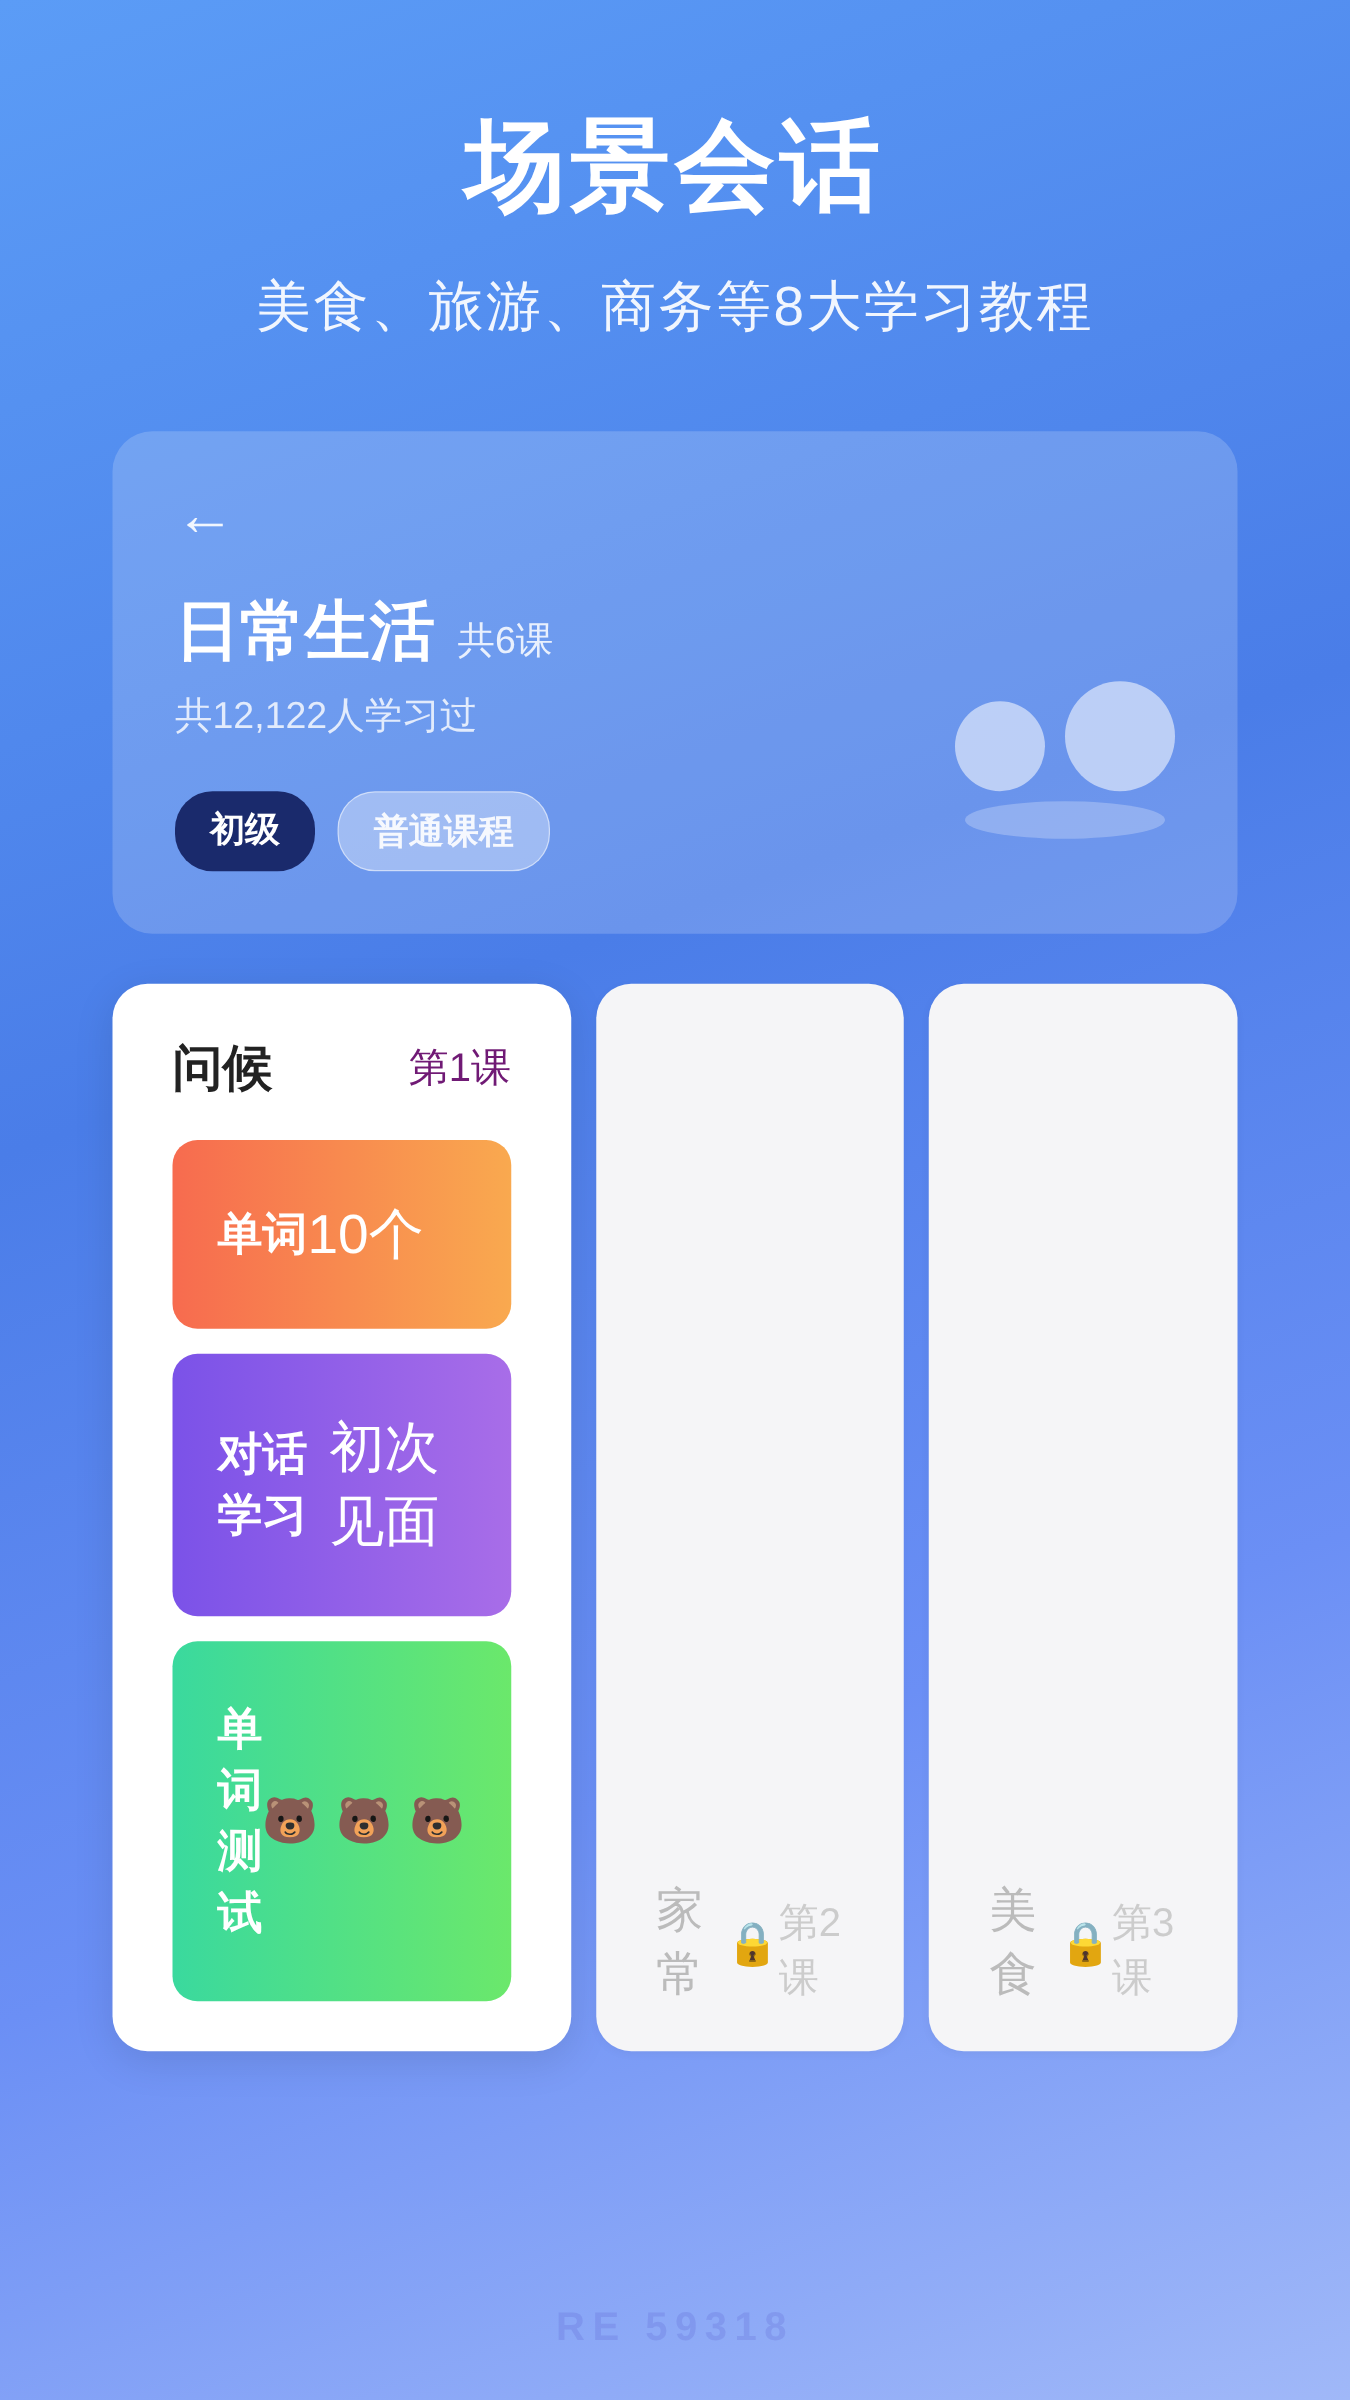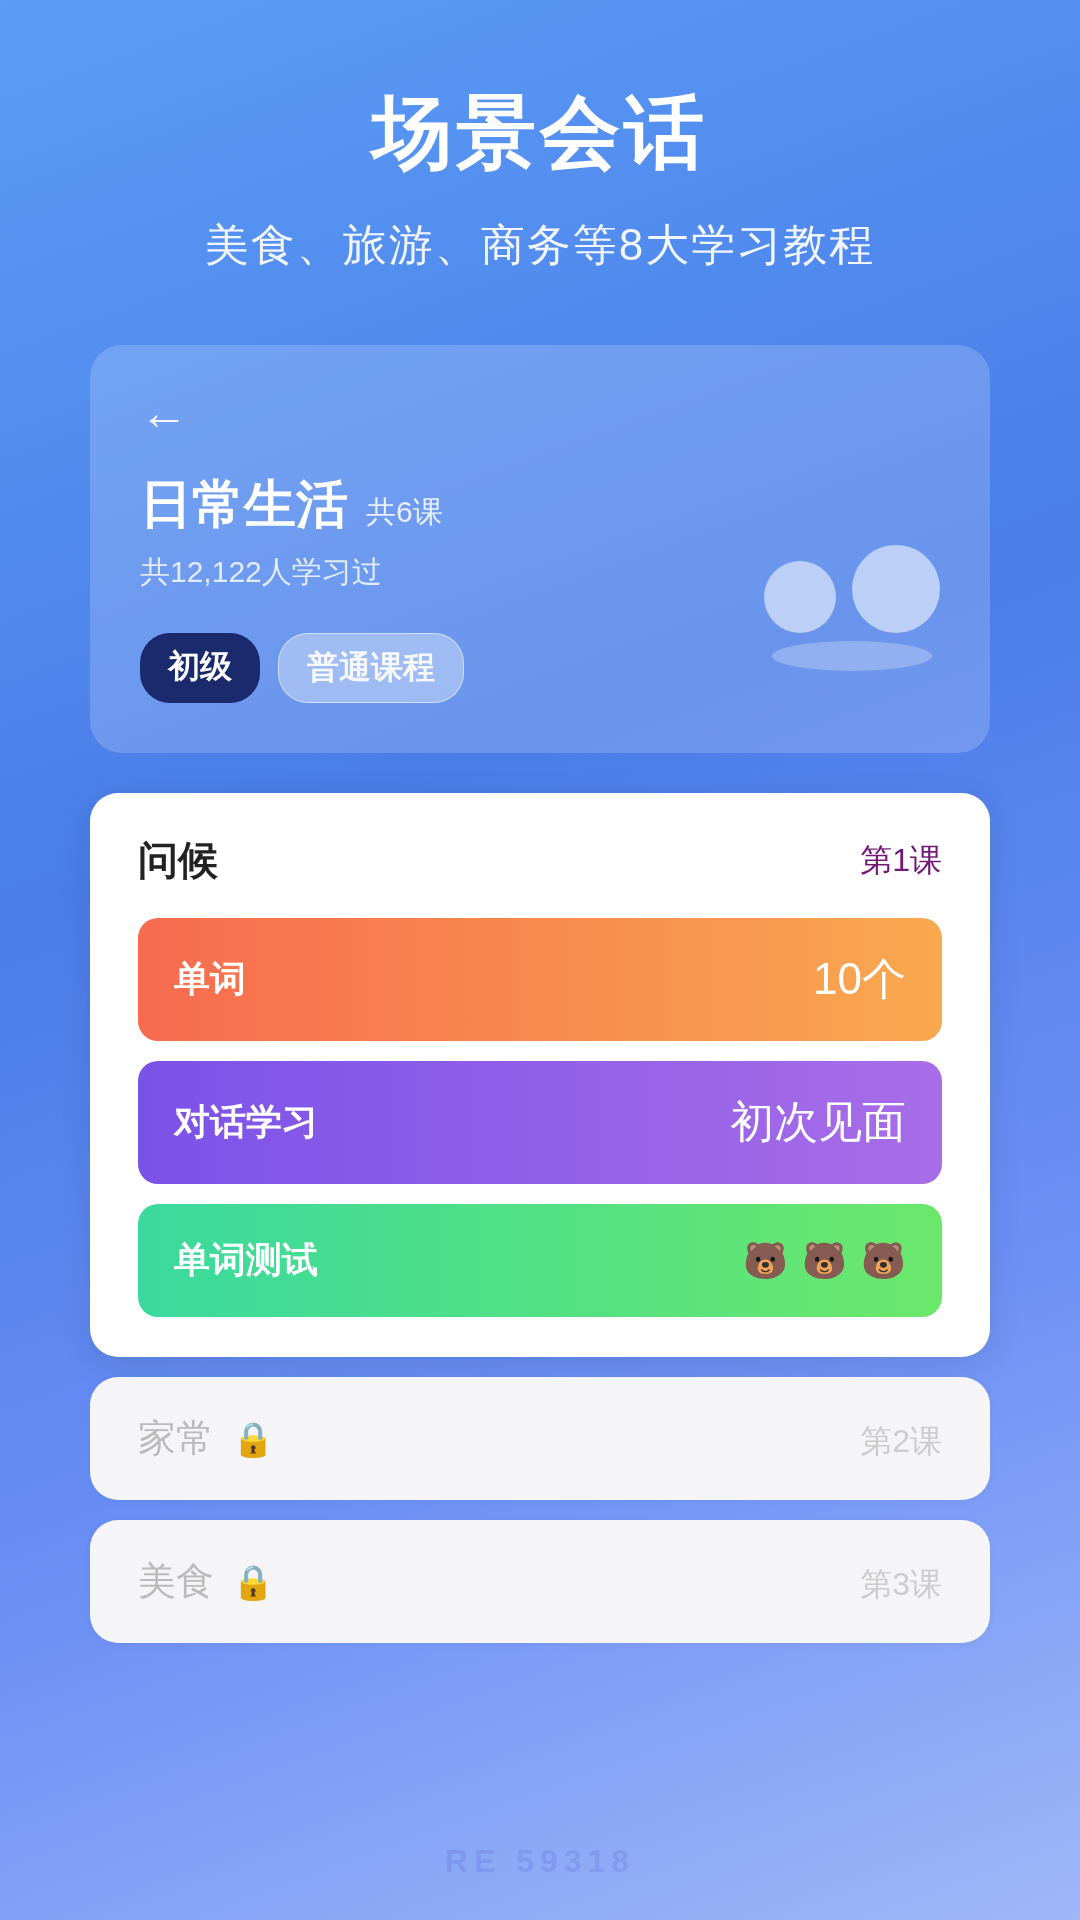--- a/index.html
+++ b/index.html
@@ -112,42 +112,41 @@
     
     .tags-row {
       display: flex;
       gap: 18px;
       margin-bottom: 0;
     }
 
     .tag {
       padding: 12px 28px;
       border-radius: 30px;
-      font-size: 32px;
+      font-size: 28px;
       font-weight: 600;
       cursor: pointer;
     }
 
     .tag-active {
       background: #1a2a6c;
       color: #fff;
     }
 
     .tag-inactive {
       background: rgba(255,255,255,0.35);
       color: rgba(255,255,255,0.9);
       border: 1.5px solid rgba(255,255,255,0.5);
     }
 
     
     .lessons-wrapper {
       margin: 40px auto 0;
       width: 900px;
       display: flex;
-      flex-direction: column;
       gap: 20px;
       padding-bottom: 60px;
     }
 
     
     .lesson-card-active {
       background: #fff;
       border-radius: 28px;
       padding: 40px 48px 40px;
       box-shadow: 0 8px 32px rgba(0,0,0,0.10);
@@ -167,23 +166,22 @@
     }
 
     .lesson-number {
       font-size: 32px;
       color: #701a75;
     }
 
     
     .sub-item {
       border-radius: 20px;
-      padding: 32px 36px;
-      display: flex;
-      justify-content: space-between;
+      padding: 46px 36px;
+      display: flex;
       align-items: center;
       margin-bottom: 20px;
       cursor: pointer;
     }
 
     .sub-item:last-child {
       margin-bottom: 0;
     }
 
     .sub-item-label {

